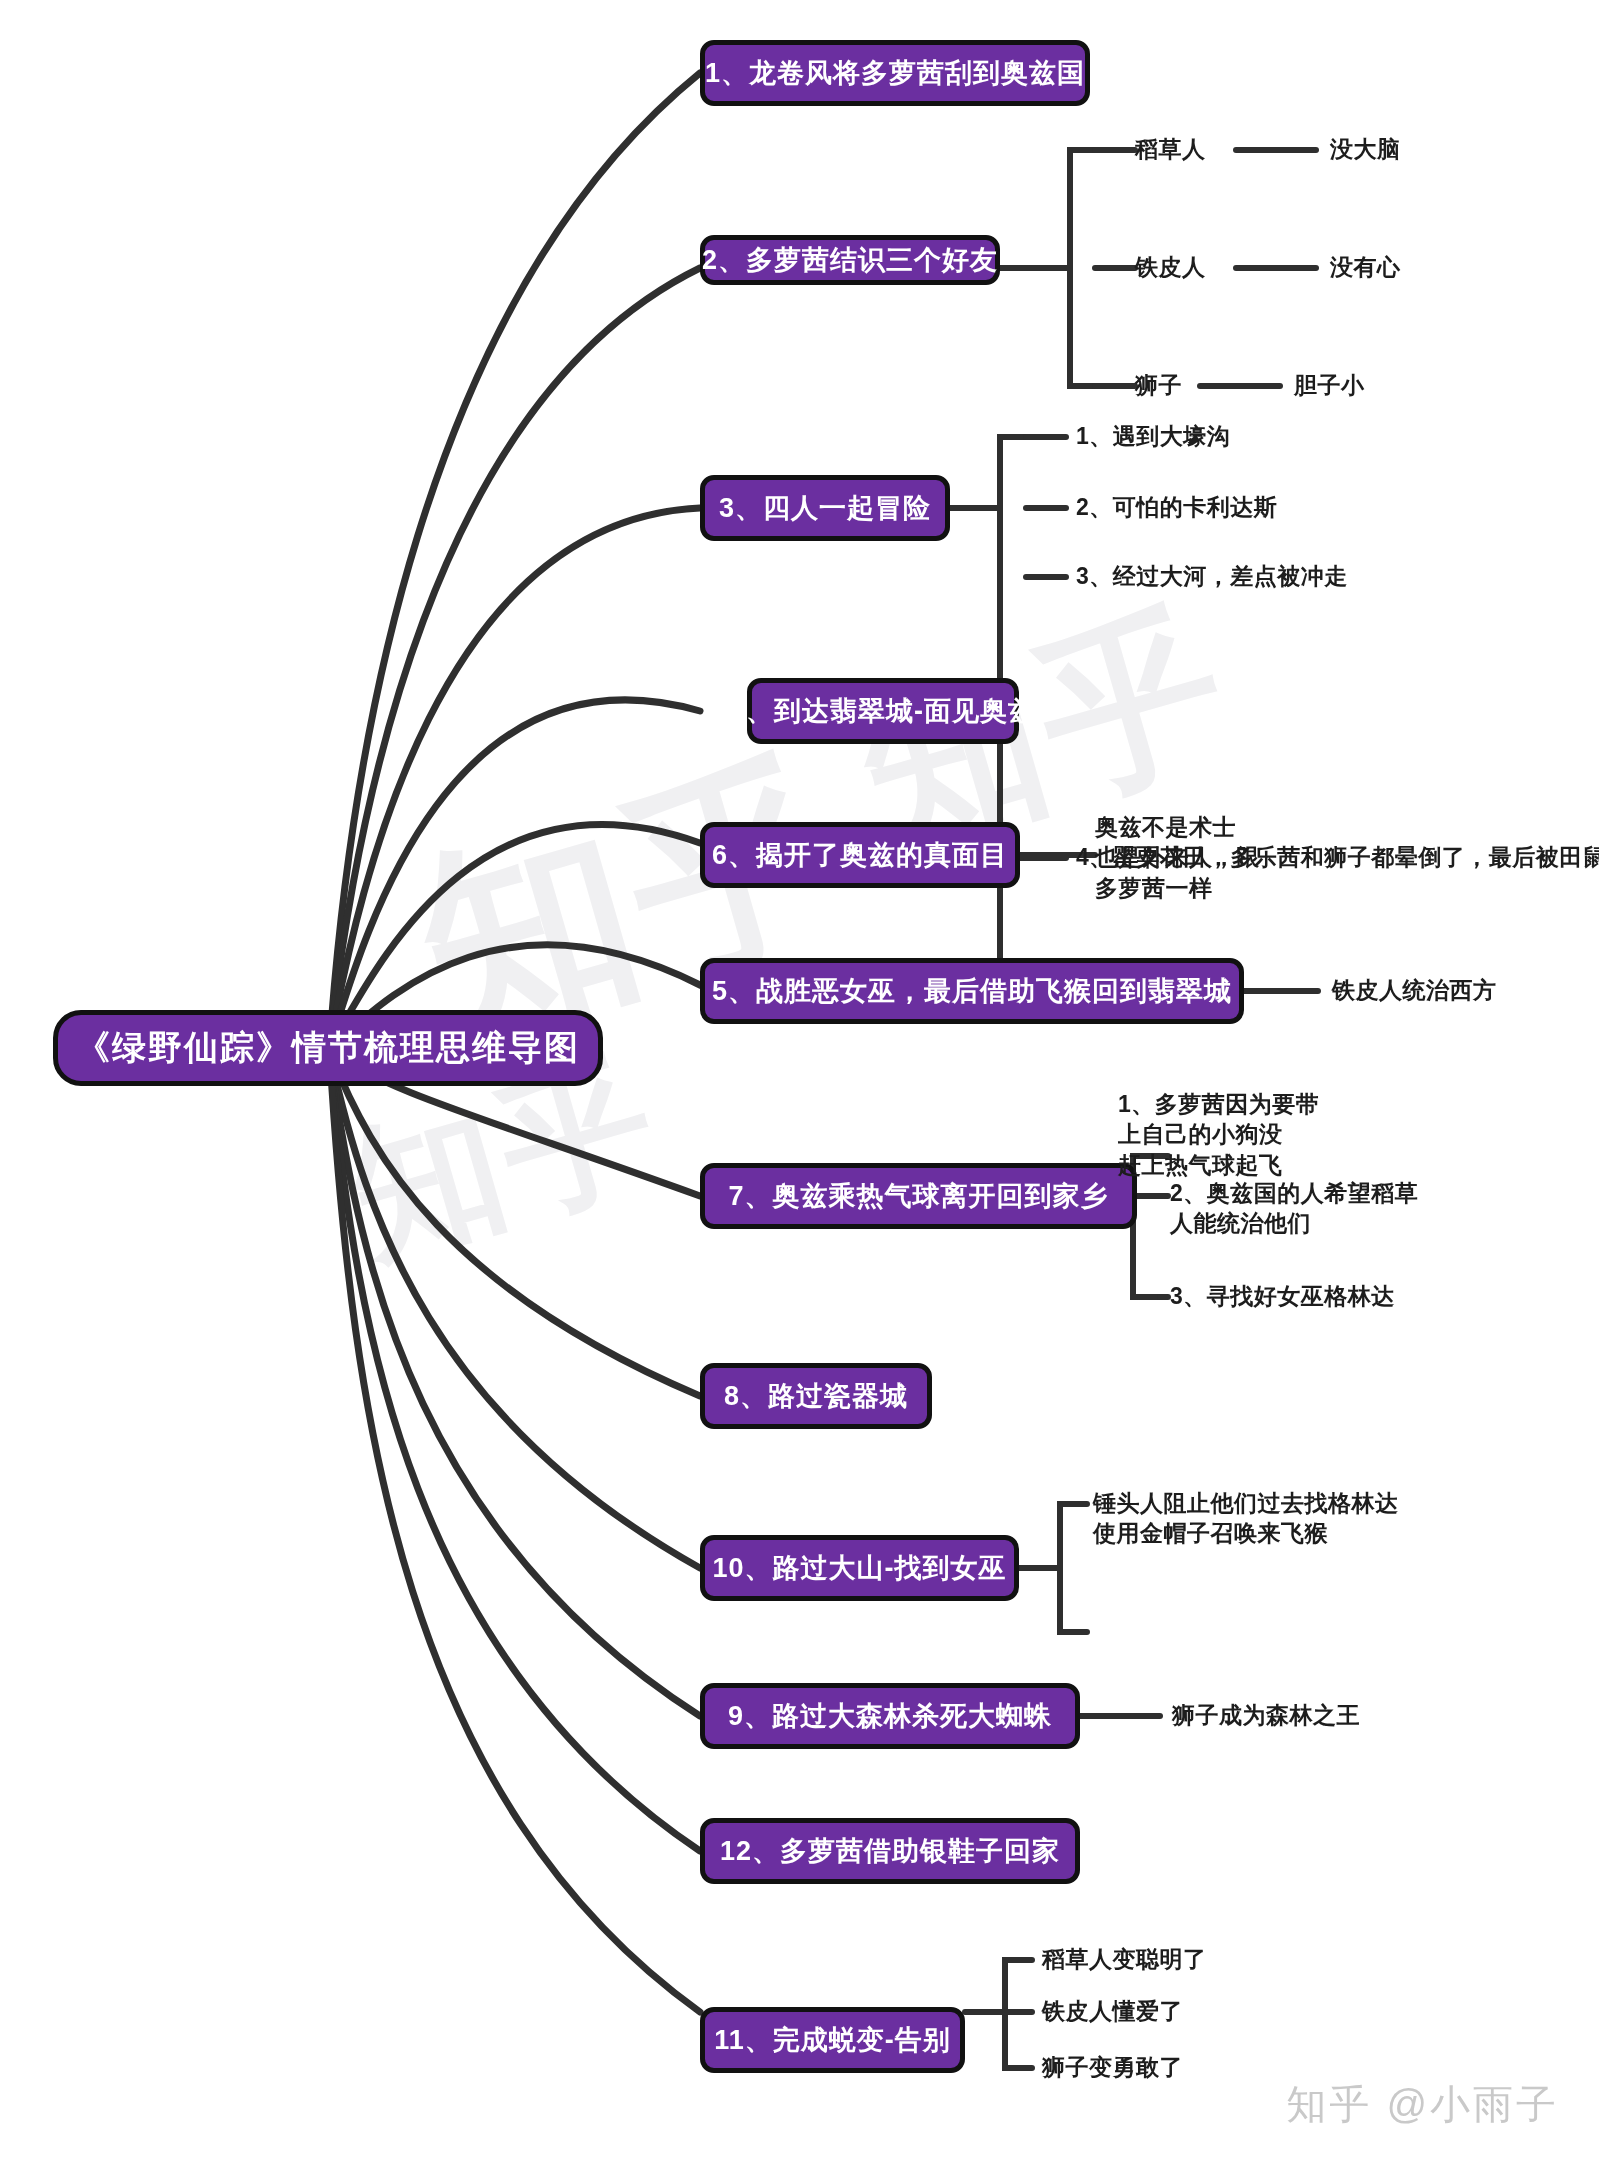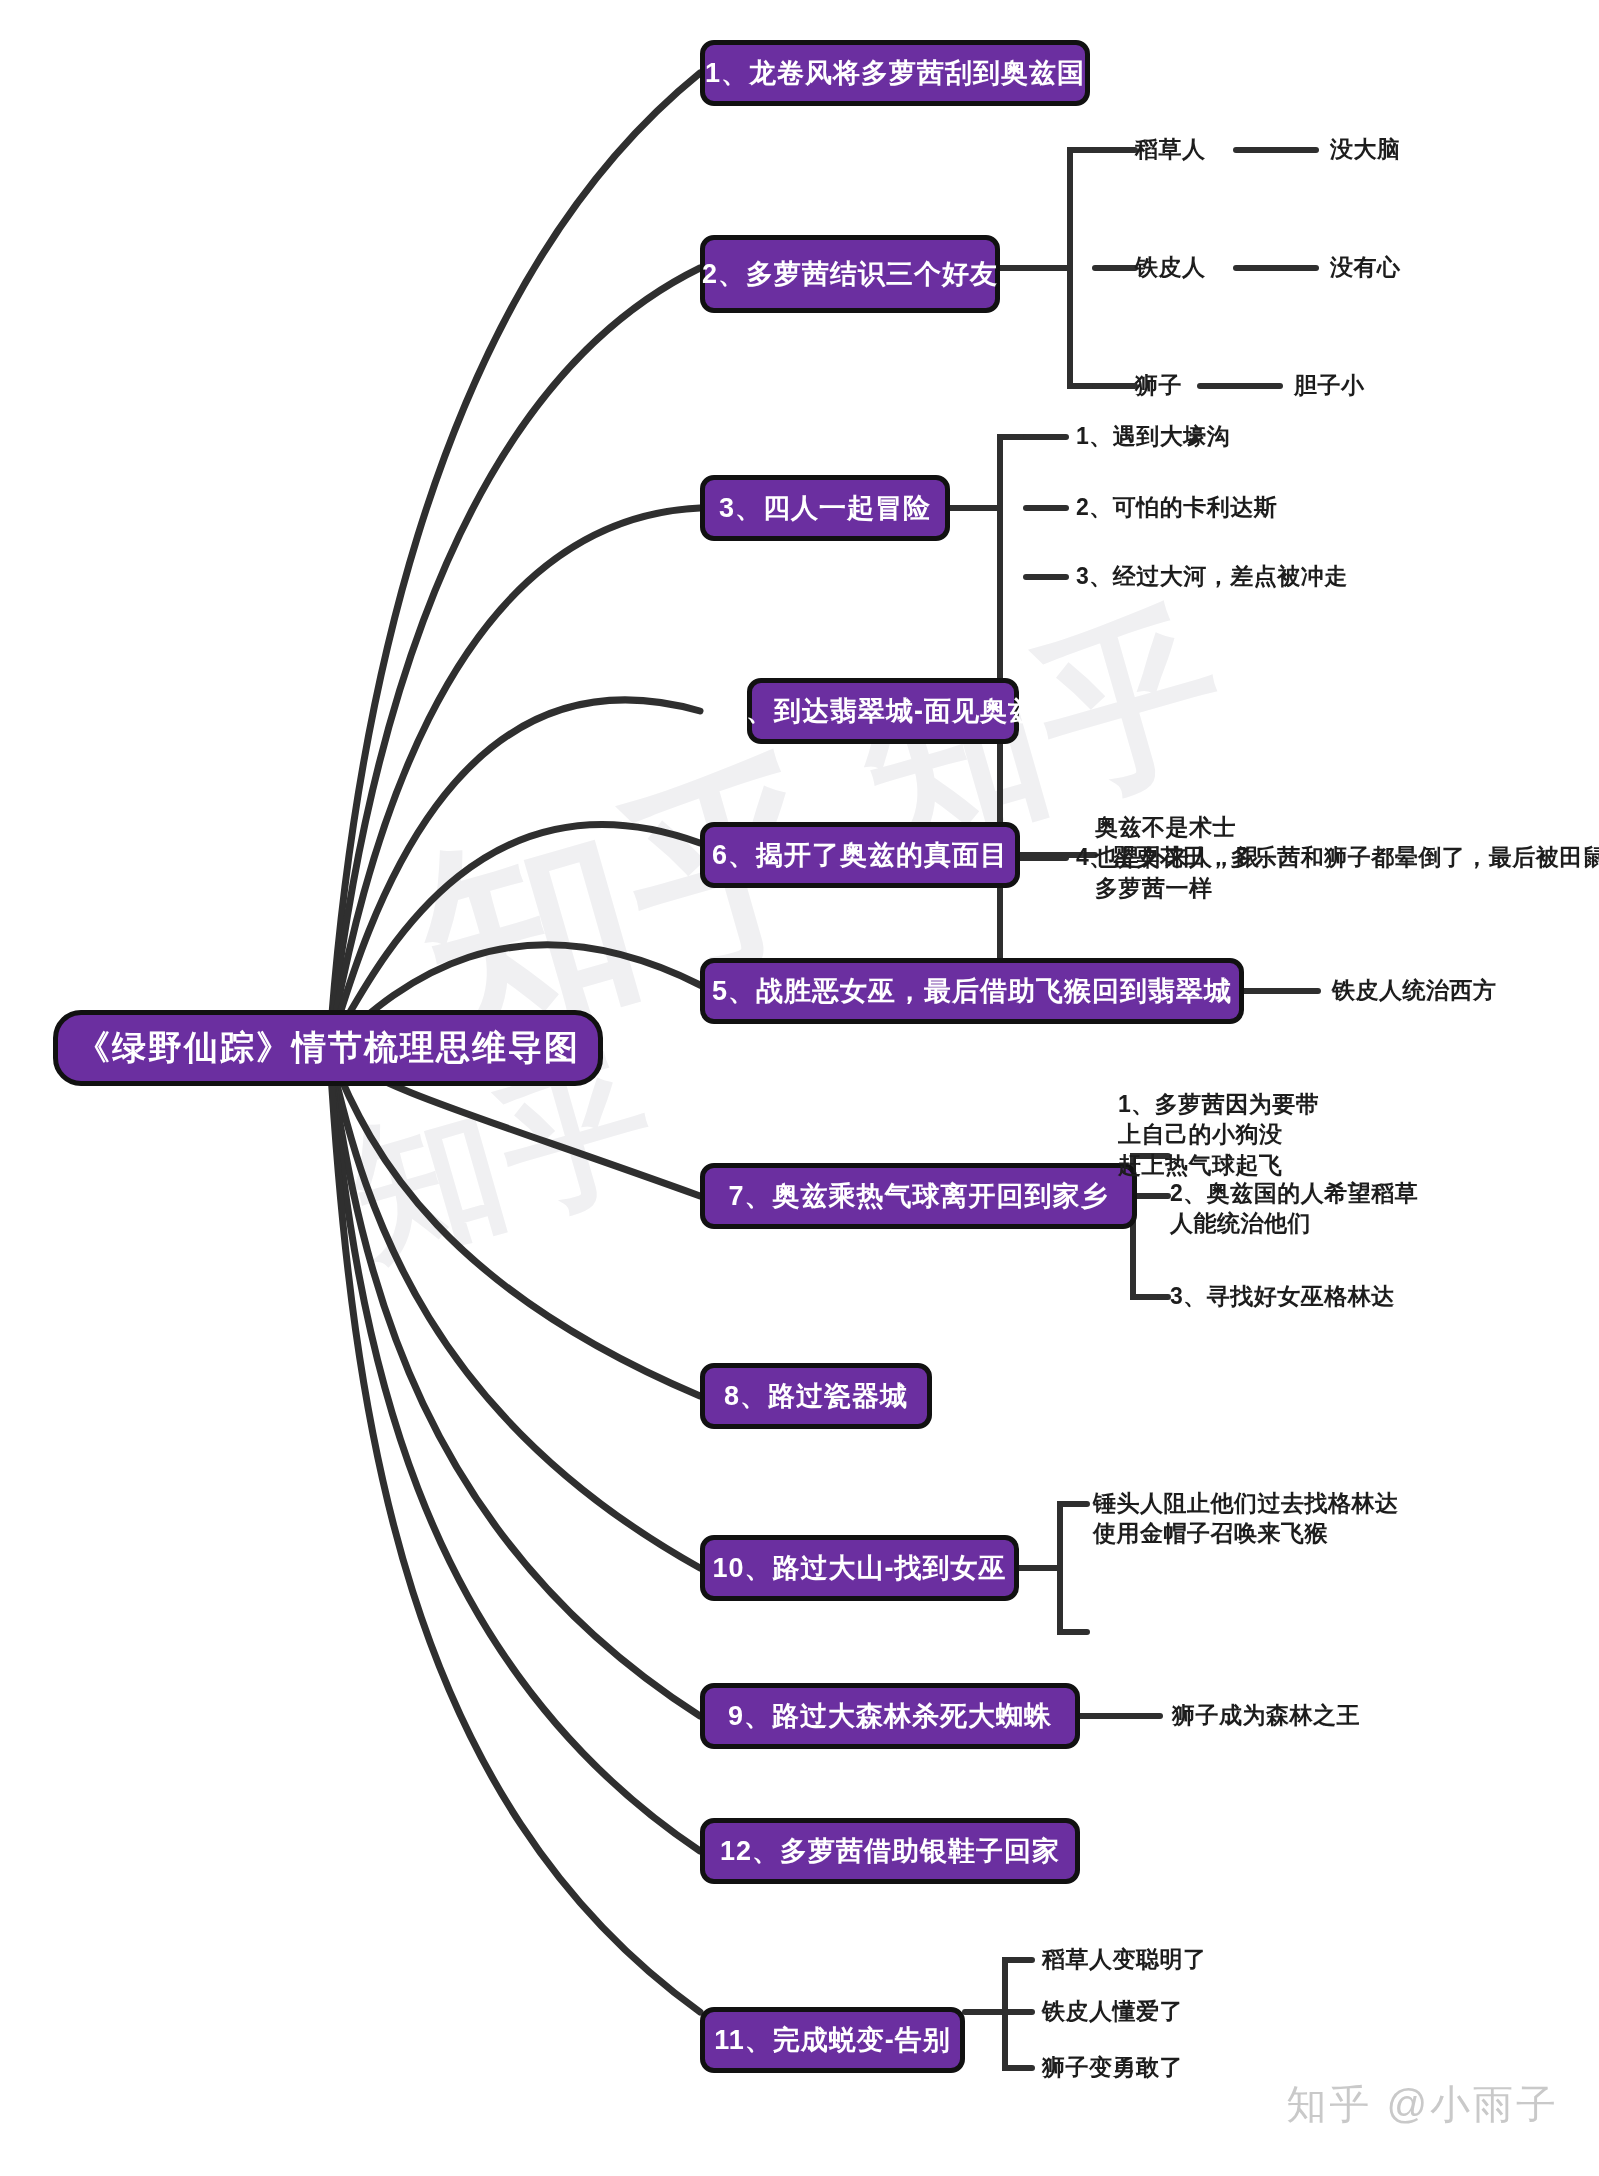--- a/index.html
+++ b/index.html
@@ -168,21 +168,21 @@
   </svg>
 
   <div class="node root" style="left:53px; top:1010px; width:550px; height:76px;">
     <span>《绿野仙踪》情节梳理思维导图</span>
   </div>
 
   <div class="node branch" style="left:700px; top:40px; width:390px; height:66px;">
     <span>1、龙卷风将多萝茜刮到奥兹国</span>
   </div>
 
-  <div class="node branch" style="left:700px; top:235px; width:300px; height:78px;">
+  <div class="node branch" style="left:700px; top:235px; width:300px; height:50px;">
     <span>2、多萝茜结识三个好友</span>
   </div>
   <div class="leaf" style="left:1135px; top:134px;">稻草人</div>
   <div class="leaf" style="left:1330px; top:134px;">没大脑</div>
   <div class="leaf" style="left:1135px; top:252px;">铁皮人</div>
   <div class="leaf" style="left:1330px; top:252px;">没有心</div>
   <div class="leaf" style="left:1135px; top:370px;">狮子</div>
   <div class="leaf" style="left:1294px; top:370px;">胆子小</div>
 
   <div class="node branch" style="left:700px; top:475px; width:250px; height:66px;">

